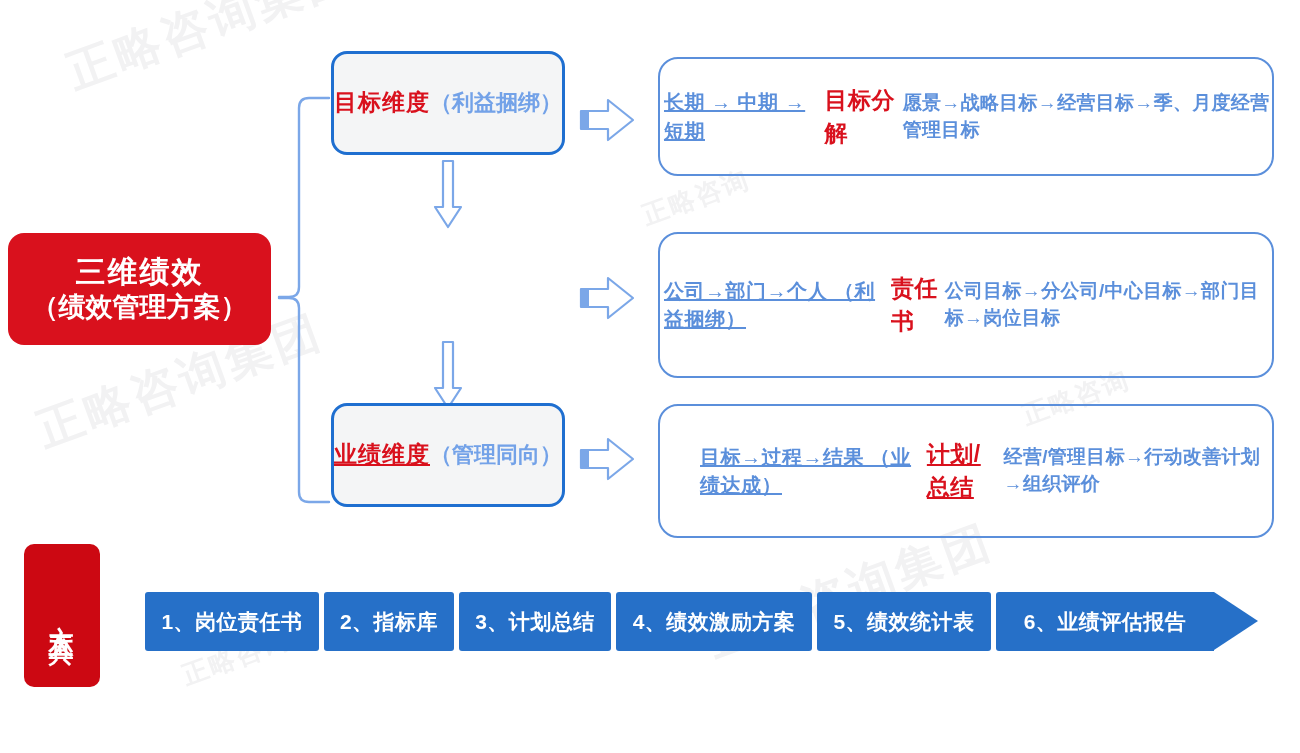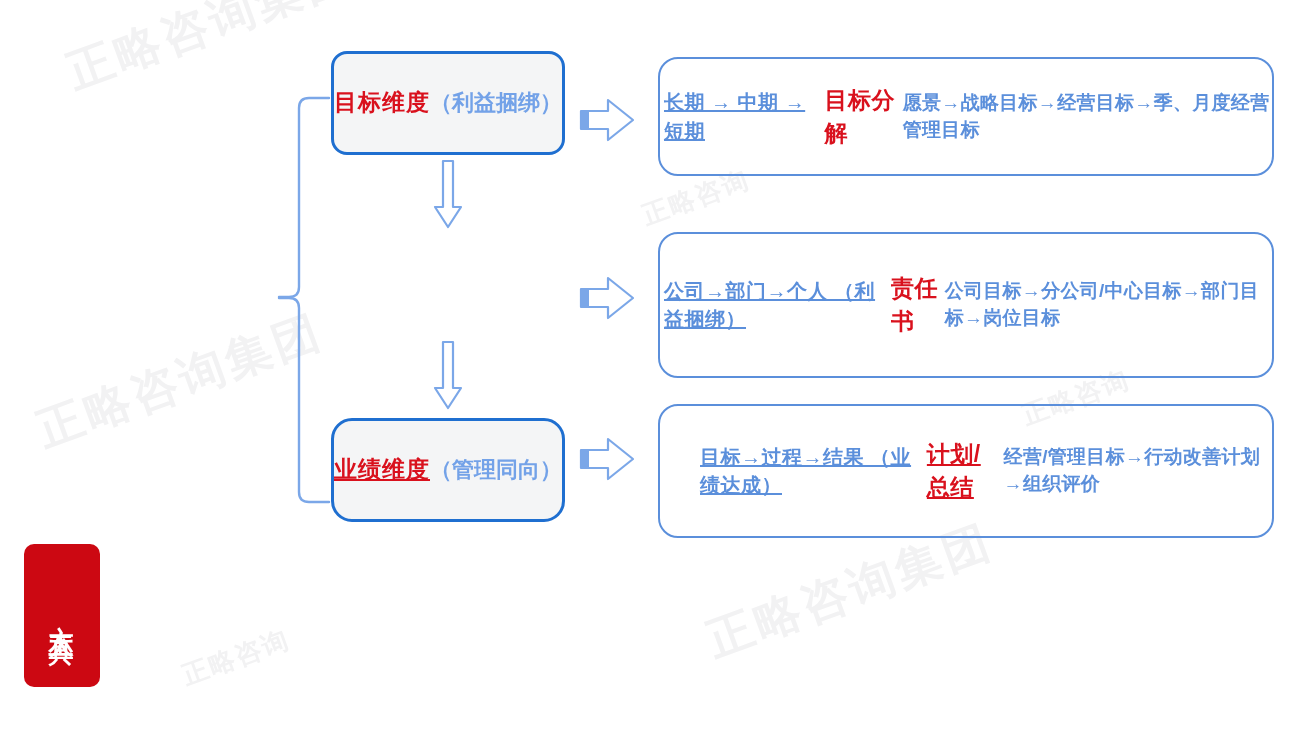--- a/index.html
+++ b/index.html
@@ -100,21 +100,21 @@
   }
   .dim-box .d-title.ul { text-decoration: underline; }
   .dim-box .d-sub {
     font-size: 22px;
     font-weight: bold;
     color: #73a2e8;
     line-height: 1.3;
   }
   #dim0 { top: 51px; }
   #dim1 { top: 229px; }
-  #dim2 { top: 418px; border-radius: 21px; }
+  #dim2 { top: 403px; }
 
   
   .down-arrow {
     position: absolute;
     left: 432px;
     width: 32px;
     height: 72px;
     z-index: 2;
   }
   #da0 { top: 159px; }
@@ -247,20 +247,24 @@
 
 <div id="stage">
 
   <div class="wm" style="left:60px;  top:-8px;">正略咨询集团</div>
   <div class="wm small" style="left:640px; top:180px;">正略咨询</div>
   <div class="wm" style="left:30px;  top:350px;">正略咨询集团</div>
   <div class="wm small" style="left:1020px;top:380px;">正略咨询</div>
   <div class="wm" style="left:700px; top:560px;">正略咨询集团</div>
   <div class="wm small" style="left:180px;top:640px;">正略咨询</div>
 
+  <div class="master-box">
+    <div class="line1">三维绩效</div>
+    <div class="line2">（绩效管理方案）</div>
+  </div>
 
   <div class="bracket">
     <svg width="56" height="410" viewBox="0 0 56 410" fill="none" xmlns="http://www.w3.org/2000/svg">
       <path d="M52 3 H32 Q22 3 22 13 V192 Q22 202 12 202 H2" stroke="#7ba7e8" stroke-width="2.4" fill="none" stroke-linecap="round"></path>
       <path d="M52 407 H32 Q22 407 22 397 V213 Q22 203 12 203 H2" stroke="#7ba7e8" stroke-width="2.4" fill="none" stroke-linecap="round"></path>
     </svg>
   </div>
 
   <div class="dim-box" id="dim0">
     <div class="d-title">目标维度</div>
@@ -314,14 +318,25 @@
   <div class="panel" id="panel2">
     <div class="p-line1">目标→过程→结果  （业绩达成）</div>
     <div class="p-line2 ul">计划/总结</div>
     <div class="p-line3">经营/管理目标→行动改善计划→组织评价</div>
   </div>
 
   <div class="tools-label">
     <span>六大工具</span>
   </div>
 
+  <div class="toolbar">
+    <div class="tool-btn b0">1、岗位责任书</div>
+    <div class="tool-btn b1">2、指标库</div>
+    <div class="tool-btn b2">3、计划总结</div>
+    <div class="tool-btn b3">4、绩效激励方案</div>
+    <div class="tool-btn b4">5、绩效统计表</div>
+    <div class="tool-btn b5">
+      <span>6、业绩评估报告</span>
+      <span class="tip"></span>
+    </div>
+  </div>
 
 </div>
 
 </body></html>

